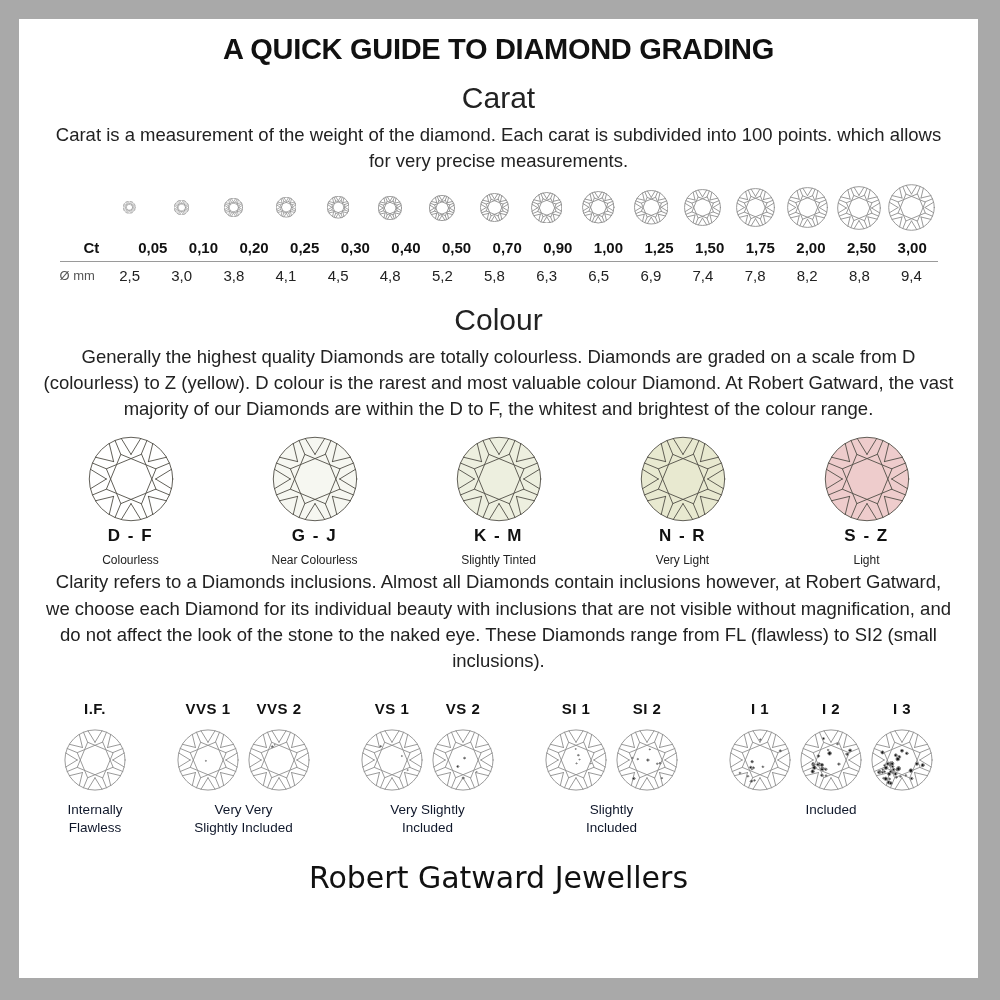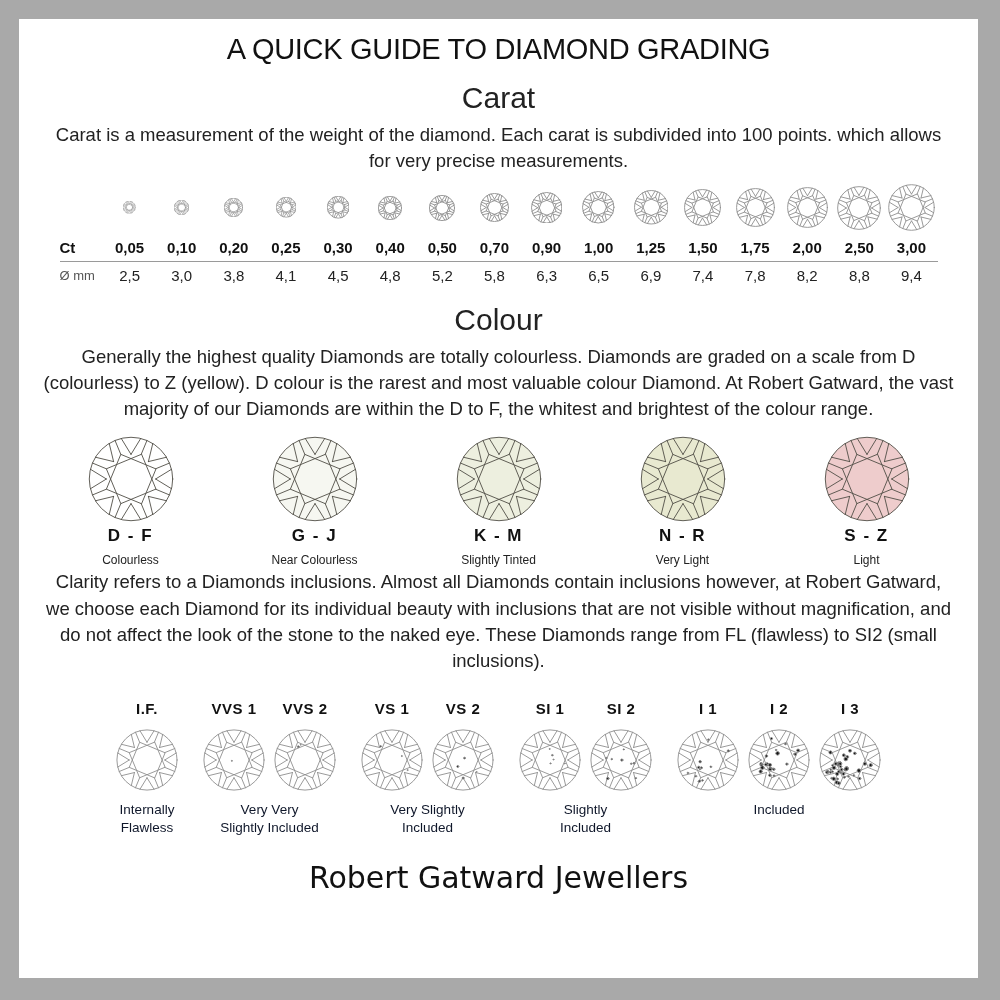--- a/index.html
+++ b/index.html
@@ -1,39 +1,39 @@
 <!DOCTYPE html>
 <html><head>
 <meta charset="utf-8">
 <style>
   html,body{margin:0;padding:0;}
   body{width:1000px;height:1000px;background:#a9a9a9;font-family:"Liberation Sans",sans-serif;}
   .frame{box-sizing:border-box;width:1000px;height:1000px;padding:19px 22px 22px 19px;background:#a9a9a9;}
   .page{width:100%;height:100%;background:#ffffff;overflow:hidden;text-align:center;color:#1c1c1c;}
-  .page-title{font-size:29px;font-weight:400;letter-spacing:-0.3px;margin:14px 0 0;color:#111;}
+  .page-title{font-size:29px;font-weight:700;letter-spacing:-0.3px;margin:14px 0 0;color:#111;}
   h2.section-heading{font-size:30px;font-weight:400;margin:15px 0 7px;color:#222;}
   p.section-desc{font-size:18.5px;line-height:1.42;margin:2px auto 6px;width:912px;color:#222;}
   
   .carat-chart{width:878px;margin:6px auto 0;}
   .crow{display:flex;align-items:center;}
   .crow .lab{width:44px;text-align:left;flex:none;}
   .crow .cell{flex:1;display:flex;align-items:center;justify-content:center;}
   .icons-row{height:54px;}
   .ct-row{height:25px;font-weight:700;font-size:15px;color:#111;}
-  .ct-row .lab{font-weight:700;font-size:15px;}
+  .ct-row .lab{font-weight:700;font-size:15px;margin-left:24px;}
   .mm-row{height:25px;font-size:15px;color:#222;}
   .mm-row .lab{font-size:13px;color:#555;}
   .carat-divider{border:none;border-top:1.5px solid #9a9a9a;margin:1px 0;}
   
   .colour-row{display:flex;justify-content:center;margin-top:14px;}
   .colour-grade{width:184px;display:flex;flex-direction:column;align-items:center;}
   .colour-range{margin-top:4px;font-weight:700;font-size:17px;letter-spacing:1.5px;color:#111;}
   .colour-name{margin-top:7px;font-size:12px;color:#222;}
   
-  .clarity-row{display:flex;justify-content:center;align-items:flex-start;gap:20px;margin-top:26px;}
+  .clarity-row{display:flex;justify-content:center;align-items:flex-start;gap:46px;margin-top:26px;}
   .clarity-group{display:flex;flex-direction:column;align-items:center;}
   .clarity-grades{display:flex;gap:4px;}
   .clarity-grade{width:67px;display:flex;flex-direction:column;align-items:center;}
   .clarity-label{font-weight:700;font-size:15px;letter-spacing:0.5px;color:#111;height:18px;margin-bottom:11px;}
   .clarity-desc{margin-top:10px;font-size:13.5px;line-height:1.3;white-space:pre-line;color:#0f172a;}
   .footer-brand{margin-top:24px;font-size:30px;font-family:"DejaVu Sans",sans-serif;color:#111;}
 </style>
 </head>
 <body>
 

